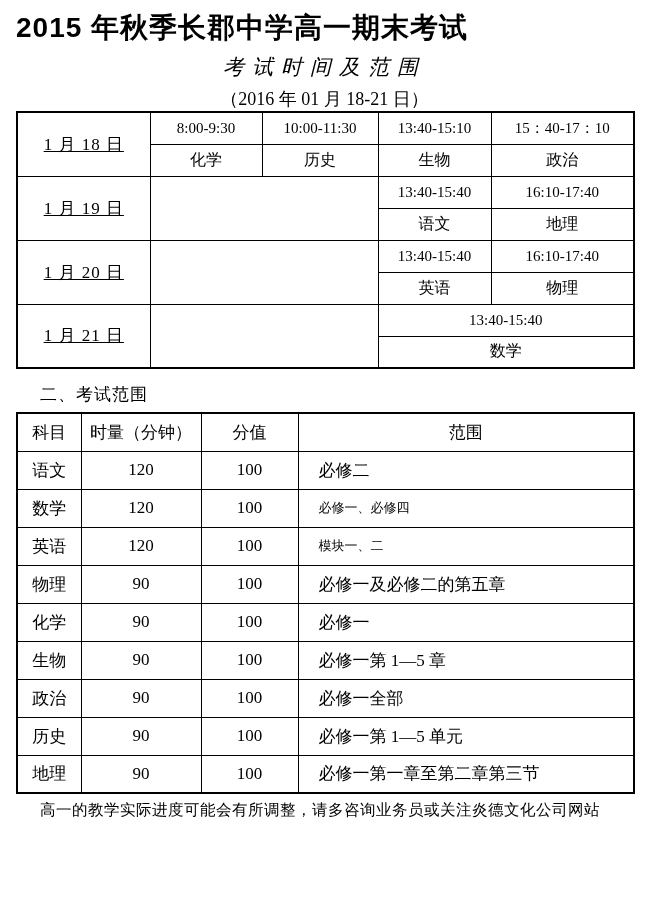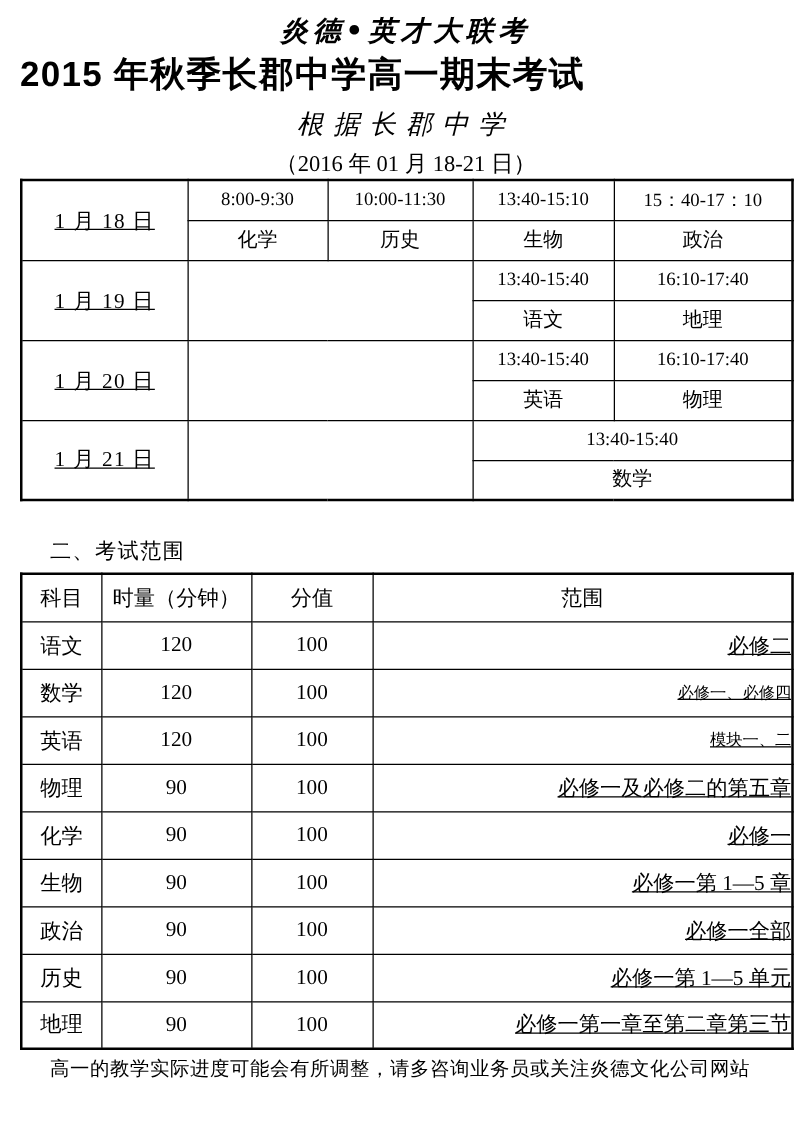--- a/index.html
+++ b/index.html
@@ -48,21 +48,21 @@
     line-height: 24px;
     margin-top: 7px;
   }
   .section-label {
     font-family: "Liberation Sans", sans-serif;
     font-size: 17px;
     line-height: 22px;
     margin: 10px 0 2px 24px;
     letter-spacing: 1px;
   }
-  .section-label.second { margin-top: 29px; margin-bottom: 6px; }
+  .section-label.second { margin-top: 15px; margin-bottom: 6px; }
 
   table {
     border-collapse: collapse;
     table-layout: fixed;
     width: 617px;
     border: 2px solid #000;
   }
   td, th {
     border: 1px solid #000;
     text-align: center;
@@ -74,45 +74,43 @@
   }
   
   .schedule tr { height: 32px; }
   .schedule .date-cell { font-size: 17px; letter-spacing: 1px; text-decoration: underline; }
   .schedule .time-cell { font-size: 15px; }
   .schedule .subject-cell { font-size: 16px; }
   
   .scope tr { height: 38px; }
   .scope td { font-size: 17px; margin-left: 30px; }
   .scope .range-cell {
-    text-align: right;
-    padding-left: 0;
-    text-decoration: underline;
+    text-align: left;
+    padding-left: 20px;
   }
   .scope .range-small { font-size: 13px; font-family: "Liberation Sans", sans-serif; }
   .scope .num-cell { font-size: 17px; }
 
   .note {
     margin-top: 5px;
     font-family: "Liberation Sans", sans-serif;
     font-size: 15.5px;
     line-height: 21px;
     letter-spacing: 0.5px;
   }
   .note .l1 { padding-left: 48px; }
   .note .l2 { padding-left: 24px; }
 </style>
 </head>
 <body>
 
 <div class="page">
 
-  <div class="brand">炎德•英才大联考</div>
   <div class="title">2015 年秋季长郡中学高一期末考试</div>
-  <div class="subtitle">根据长郡中学</div>
+  <div class="subtitle">考试时间及范围</div>
   <div class="daterange">（2016 年 01 月 18-21 日）</div>
 
 
   <table class="schedule">
     <colgroup>
       <col style="width:133px">
         <col style="width:112px">
         <col style="width:116px">
         <col style="width:113px">
         <col style="width:143px">

